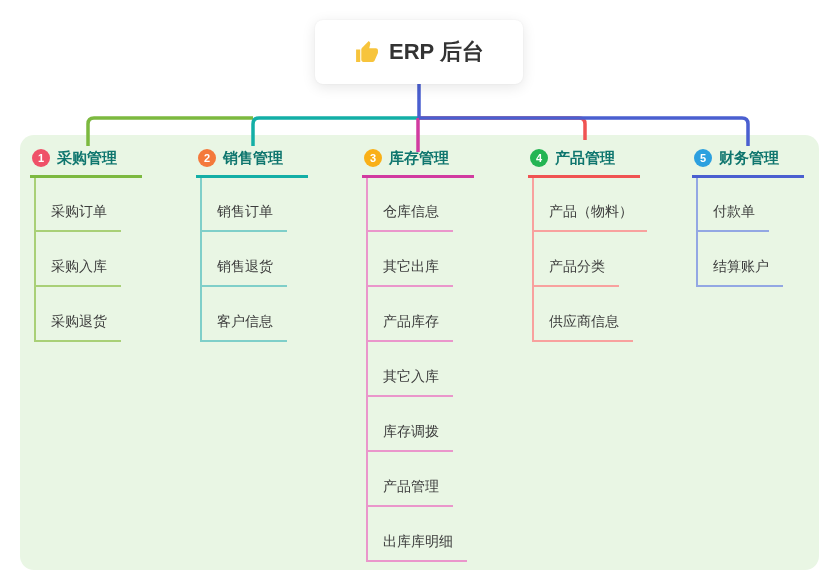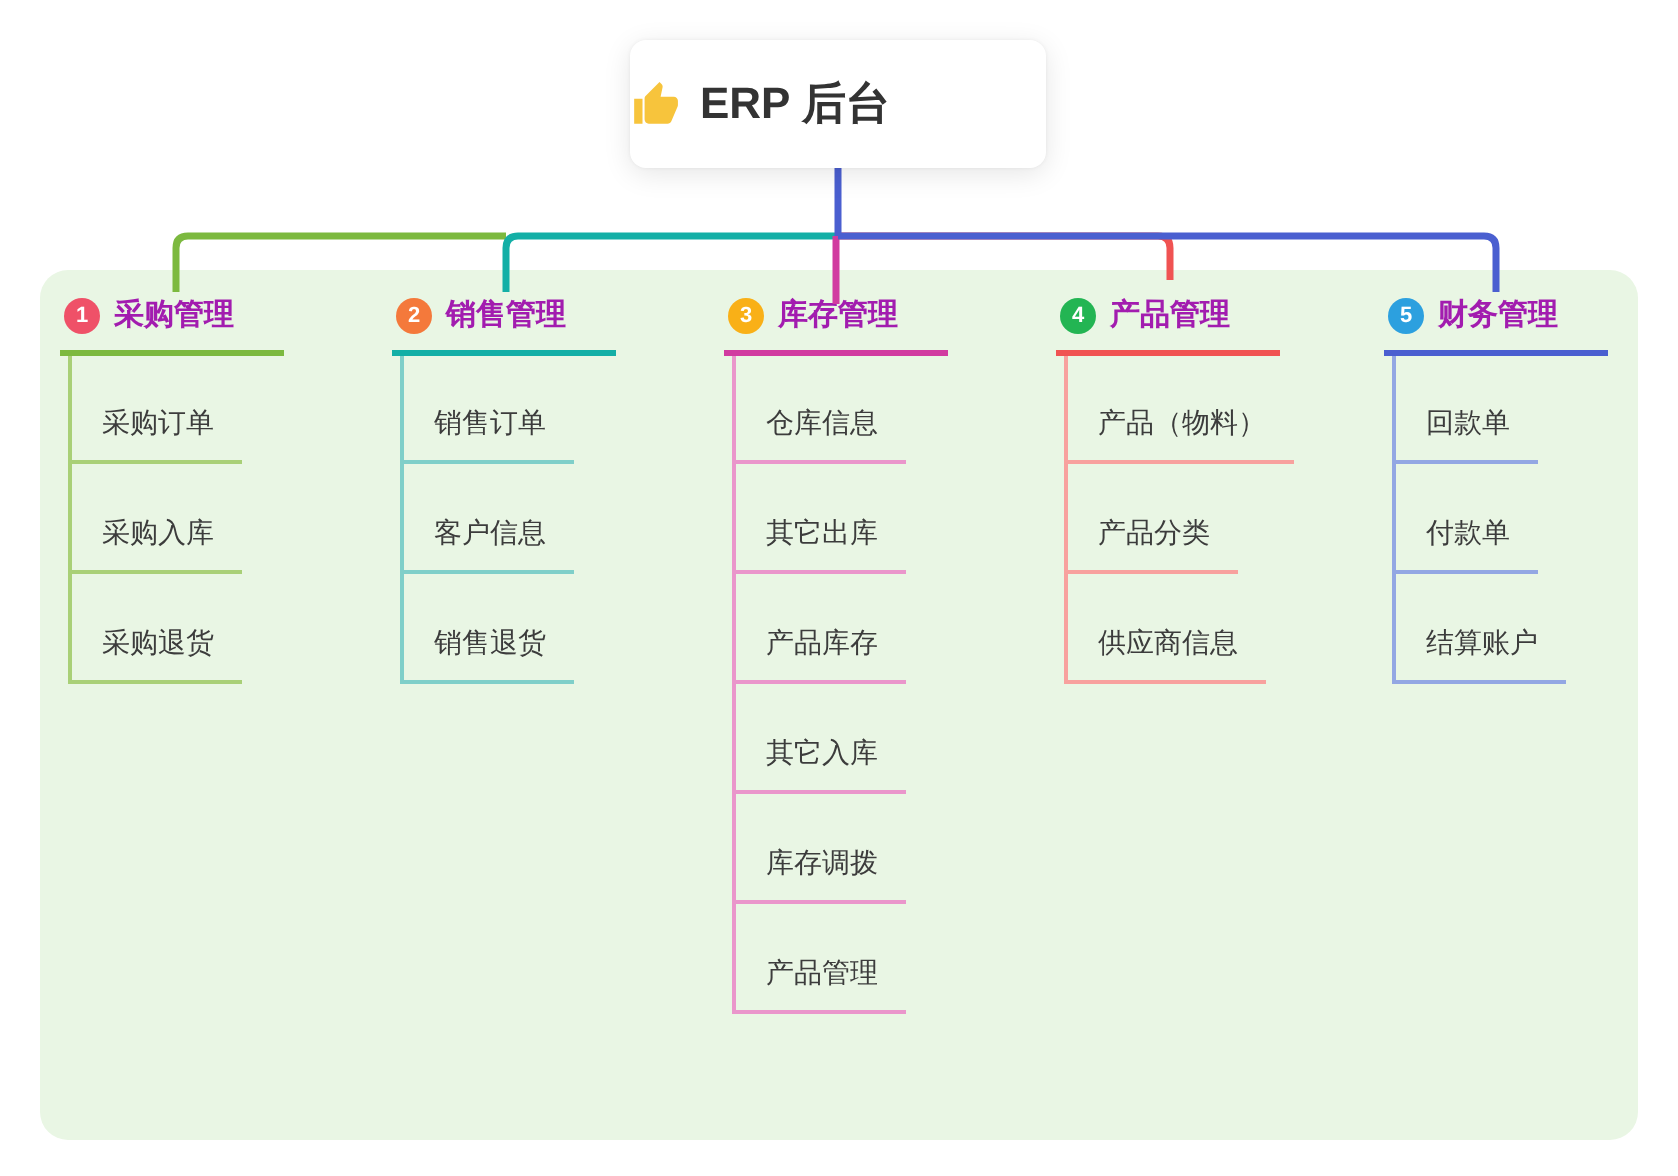--- a/index.html
+++ b/index.html
@@ -7,21 +7,21 @@
     width:839px; height:588px; overflow:hidden; position:relative;
     font-family:"Liberation Sans","DejaVu Sans",sans-serif;
   }
   .stage { position:relative; width:839px; height:588px; }
 
   
   .root-node {
     position:absolute; left:315px; top:20px; width:208px; height:64px;
     background:#ffffff; border-radius:8px;
     box-shadow:0 3px 14px rgba(0,0,0,.10), 0 0 2px rgba(0,0,0,.06);
-    display:flex; align-items:center; gap:10px;
+    display:flex; align-items:center; justify-content:center; gap:10px;
     font-size:22px; font-weight:600; color:#333; z-index:3;
   }
   .root-node svg { display:block; }
 
   
   .connectors { position:absolute; left:0; top:0; z-index:2; pointer-events:none; }
 
   
   .panel {
     position:absolute; left:20px; top:135px; width:799px; height:435px;
@@ -35,21 +35,21 @@
     min-width:112px; width:max-content; box-sizing:border-box;
     padding:0 6px 7px 2px;
     border-bottom:3px solid var(--c);
   }
   .badge {
     width:18px; height:18px; border-radius:50%; flex:0 0 18px;
     color:#fff; font-size:11px; font-weight:bold; line-height:18px;
     display:flex; align-items:center; justify-content:center;
   }
   .branch-title {
-    font-size:15px; font-weight:600; color:#a21caf; line-height:20px; white-space:nowrap;
+    font-size:15px; font-weight:600; color:#0f766e; line-height:20px; white-space:nowrap;
   }
   .children {
     margin-left:4px; width:max-content;
     border-left:2px solid var(--cl);
     display:flex; flex-direction:column; align-items:flex-start;
   }
   .child {
     width:max-content;
     padding:25px 14px 9px 15px;
     border-bottom:2px solid var(--cl);
@@ -90,37 +90,38 @@
         </div>
   </div>
 
   <div class="branch" style="left: 176px; --c: #13afa6; --cl: #7fcfc9;">
     <div class="branch-head">
       <span class="badge" style="background: rgb(244, 121, 59);">2</span>
       <span class="branch-title">销售管理</span>
     </div>
     <div class="children">
           <div class="child">销售订单</div>
+          <div class="child">销售退货</div>
           <div class="child">客户信息</div>
-          <div class="child">销售退货</div>
         </div>
   </div>
 
   <div class="branch" style="left: 342px; --c: #d13ba0; --cl: #ea96cb;">
     <div class="branch-head">
       <span class="badge" style="background: rgb(249, 176, 23);">3</span>
       <span class="branch-title">库存管理</span>
     </div>
     <div class="children">
           <div class="child">仓库信息</div>
           <div class="child">其它出库</div>
           <div class="child">产品库存</div>
           <div class="child">其它入库</div>
           <div class="child">库存调拨</div>
           <div class="child">产品管理</div>
+          <div class="child">出库库明细</div>
         </div>
   </div>
 
   <div class="branch" style="left: 508px; --c: #f05352; --cl: #f8a19e;">
     <div class="branch-head">
       <span class="badge" style="background: rgb(35, 181, 83);">4</span>
       <span class="branch-title">产品管理</span>
     </div>
     <div class="children">
           <div class="child">产品（物料）</div>
@@ -128,20 +129,19 @@
           <div class="child">供应商信息</div>
         </div>
   </div>
 
   <div class="branch" style="left: 672px; --c: #4a5fd0; --cl: #93a7e3;">
     <div class="branch-head">
       <span class="badge" style="background: rgb(44, 160, 223);">5</span>
       <span class="branch-title">财务管理</span>
     </div>
     <div class="children">
-          <div class="child">回款单</div>
           <div class="child">付款单</div>
           <div class="child">结算账户</div>
         </div>
   </div>
 </div>
 
 </div>
 
 </body></html>

